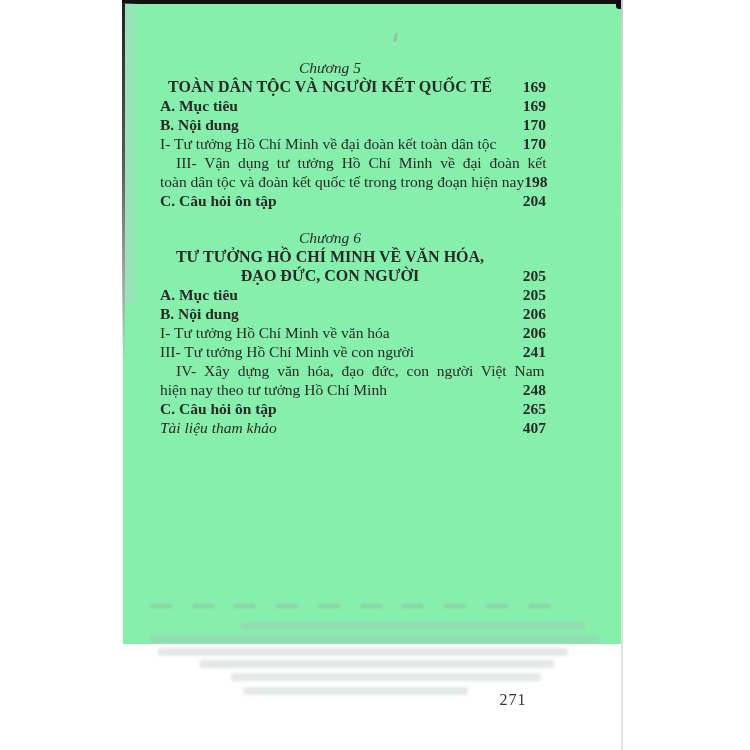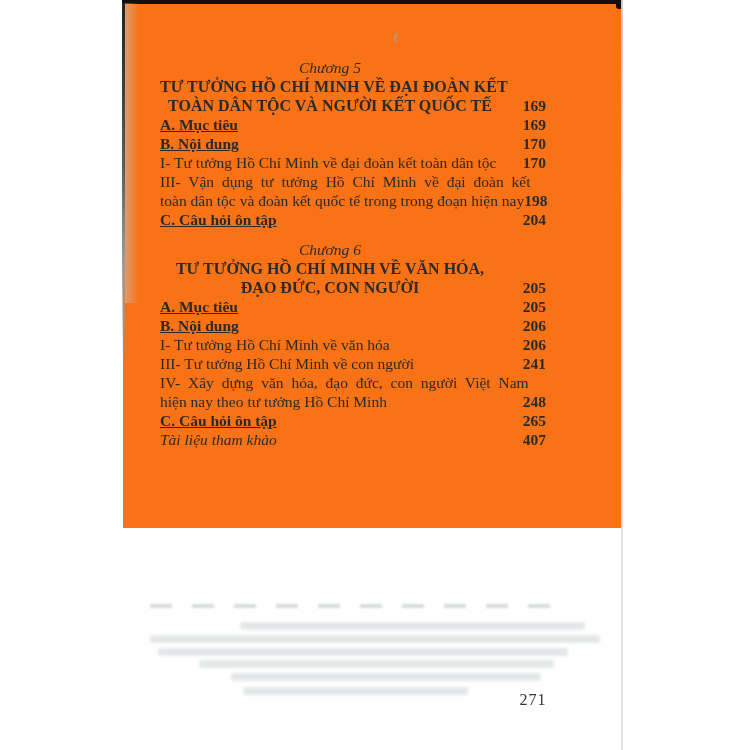--- a/index.html
+++ b/index.html
@@ -1,18 +1,18 @@
 <!DOCTYPE html>
 <html><head>
 <meta charset="utf-8">
 <style>
   html,body{margin:0;padding:0;background:#ffffff;}
   .screen{position:relative;width:750px;height:750px;background:#ffffff;overflow:hidden;
           font-family:"Liberation Serif","DejaVu Serif",serif;}
-  .page{position:absolute;left:123px;top:0;width:500px;height:528px;background:#f97316;}
+  .page{position:absolute;left:123px;top:0;width:500px;height:644px;background:#86efac;}
 
   
   .top-edge{position:absolute;left:-1px;top:0;width:501px;height:4px;background:#101010;}
   .top-corner{position:absolute;left:493px;top:0;width:7px;height:9px;background:#0d0d0d;
               border-bottom-left-radius:3px;}
   .left-shadow{position:absolute;left:-1px;top:3px;width:3px;height:357px;
                background:linear-gradient(to bottom,#222222 0%,#5a5a5a 45%,#9b9b9b 72%,rgba(155,155,155,0) 100%);}
   .left-halo{position:absolute;left:2px;top:3px;width:14px;height:300px;
              background:linear-gradient(to right,rgba(188,204,214,0.45),rgba(188,204,214,0));}
   .right-line{position:absolute;left:498px;top:0;width:2px;height:750px;
@@ -20,54 +20,50 @@
   .speck{position:absolute;left:271px;top:33px;width:3px;height:9px;background:#9aa2a6;
          border-radius:2px;transform:rotate(12deg);opacity:.6;}
 
   
   .toc{position:absolute;left:37px;top:58px;width:386px;color:#2b2a28;}
   .trow{display:flex;align-items:baseline;height:19px;line-height:19px;font-size:15.5px;}
   .ttext{flex:1;white-space:nowrap;overflow:visible;}
   .tpage{width:46px;text-align:right;font-weight:bold;font-style:normal;font-size:15.5px;}
   .center{text-align:center;}
   .italic{font-style:italic;}
-  .bold{font-weight:bold;text-decoration:underline;}
+  .bold{font-weight:bold;}
   .heading{font-weight:bold;font-size:16px;}
-  .spread{word-spacing:4px;}
-  .gap-top{margin-top:11px;}
+  .spread{word-spacing:4px;margin-left:16px;}
+  .gap-top{margin-top:18px;}
 
   
   .ghost{position:absolute;background:#aeb8ba;opacity:.33;filter:blur(1.6px);border-radius:3px;height:8px;}
   .ghost-dashes{position:absolute;height:4px;opacity:.38;filter:blur(.8px);
     background:repeating-linear-gradient(90deg,#96a2a5 0 22px,transparent 22px 42px);}
 
-  .folio{position:absolute;left:380px;top:691px;width:60px;text-align:center;
+  .folio{position:absolute;left:360px;top:691px;width:60px;text-align:center;
          font-size:16px;letter-spacing:1px;color:#35332f;}
 </style>
 </head>
 <body>
 
 <div class="screen">
   <div class="page">
 
     <div class="top-edge"></div>
     <div class="top-corner"></div>
     <div class="left-shadow"></div>
     <div class="left-halo"></div>
     <div class="right-line"></div>
     <div class="speck"></div>
 
     <div class="toc">
 
       <div class="trow">
         <span class="ttext center italic">Chương 5</span>
-        <span class="tpage"></span>
-      </div>
-      <div class="trow">
-        <span class="ttext center heading">TƯ TƯỞNG HỒ CHÍ MINH VỀ ĐẠI ĐOÀN KẾT</span>
         <span class="tpage"></span>
       </div>
       <div class="trow">
         <span class="ttext center heading">TOÀN DÂN TỘC VÀ NGƯỜI KẾT QUỐC TẾ</span>
         <span class="tpage">169</span>
       </div>
       <div class="trow">
         <span class="ttext bold">A. Mục tiêu</span>
         <span class="tpage">169</span>
       </div>

